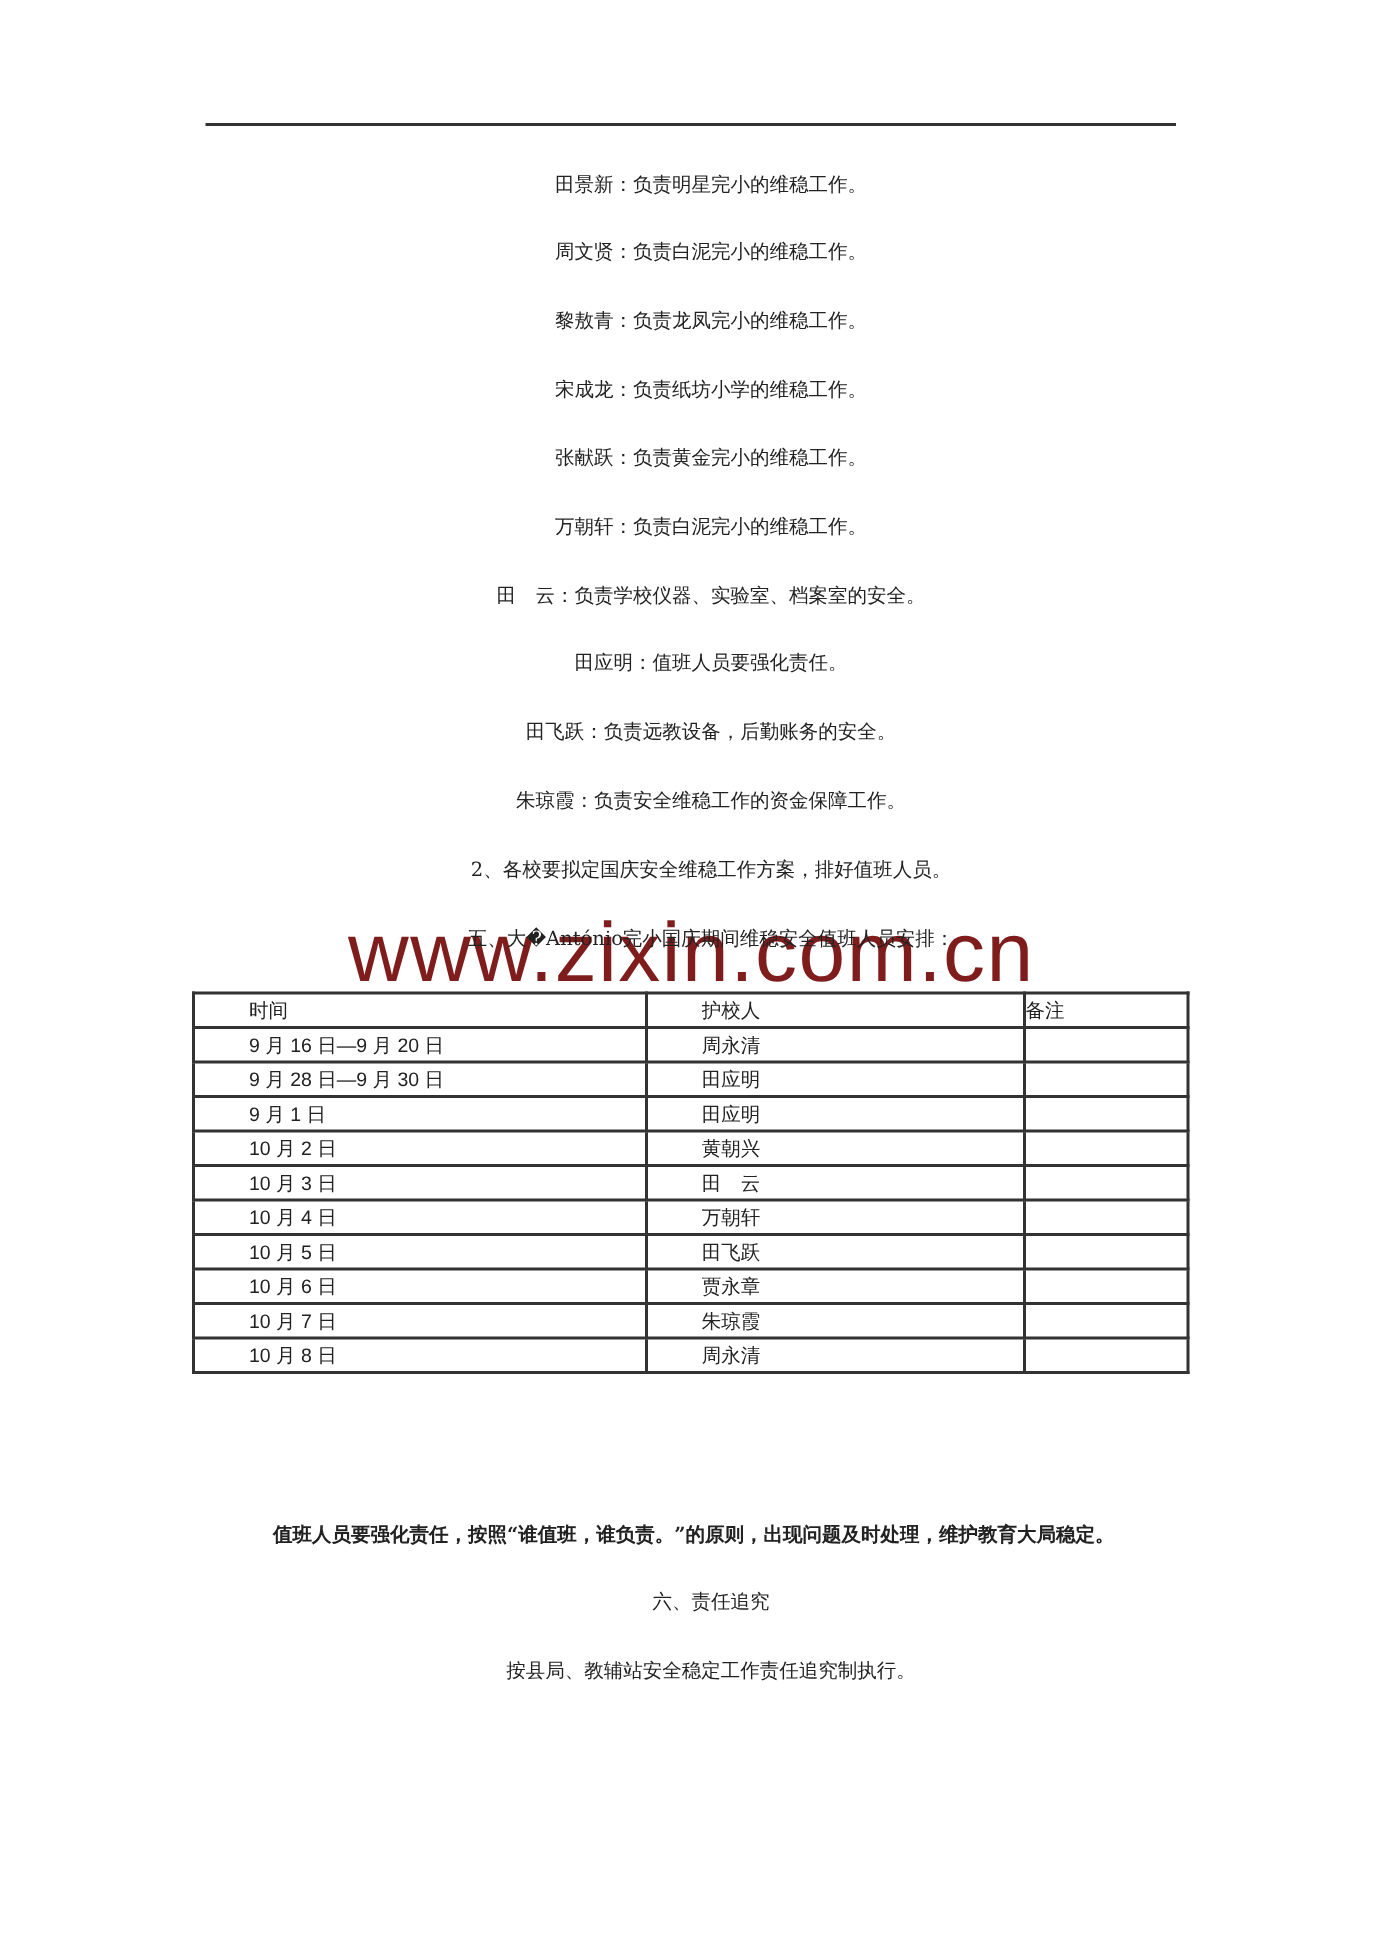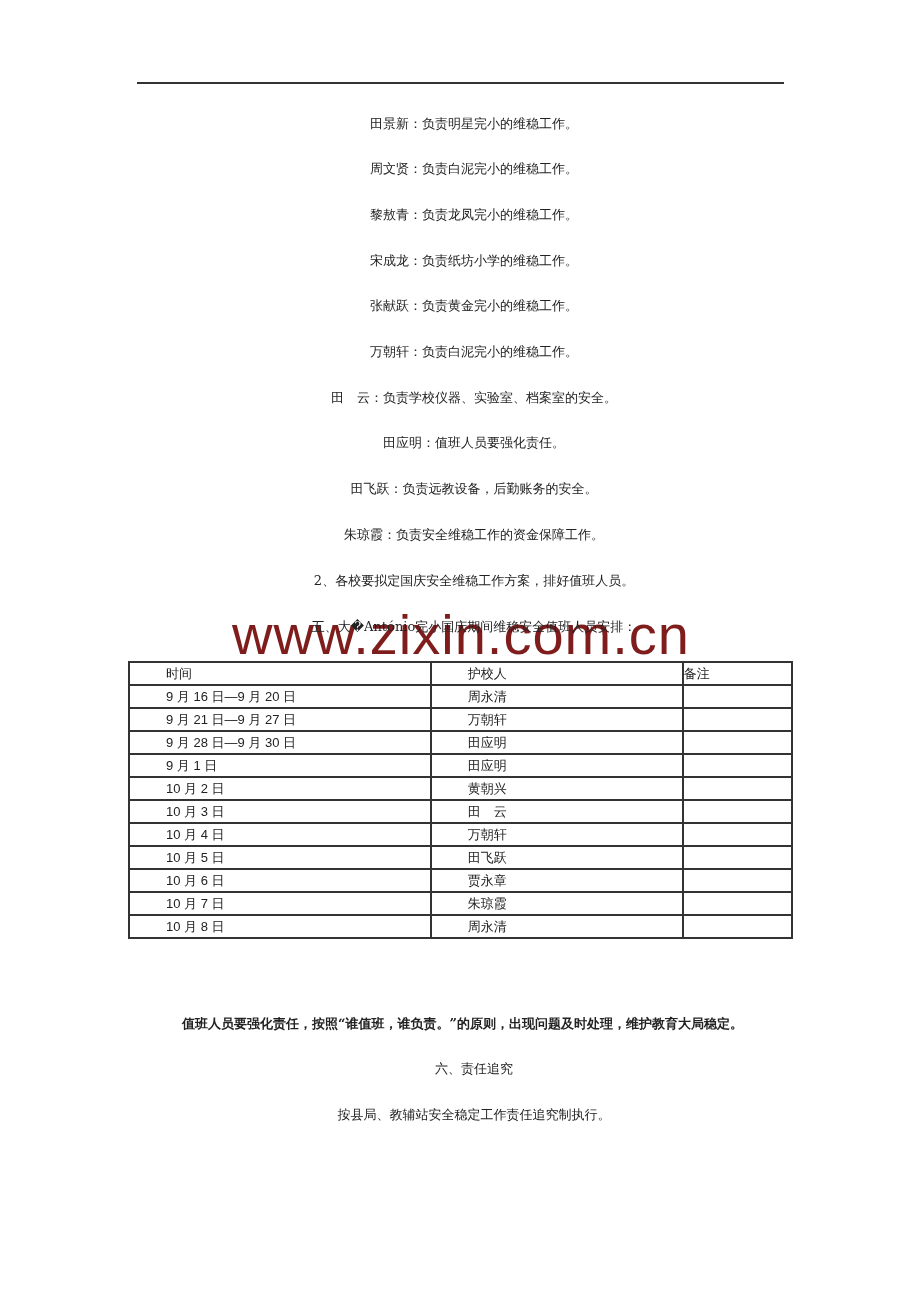--- a/index.html
+++ b/index.html
@@ -118,25 +118,20 @@
       <th class="c-note">备注</th>
     </tr>
   </thead>
   <tbody>
     <tr>
       <td class="c-time">9 月 16 日—9 月 20 日</td>
       <td class="c-person">周永清</td>
       <td class="c-note"></td>
     </tr>
     <tr>
-      <td class="c-time">9 月 21 日—9 月 27 日</td>
-      <td class="c-person">万朝轩</td>
-      <td class="c-note"></td>
-    </tr>
-    <tr>
       <td class="c-time">9 月 28 日—9 月 30 日</td>
       <td class="c-person">田应明</td>
       <td class="c-note"></td>
     </tr>
     <tr>
       <td class="c-time">9 月 1 日</td>
       <td class="c-person">田应明</td>
       <td class="c-note"></td>
     </tr>
     <tr>

